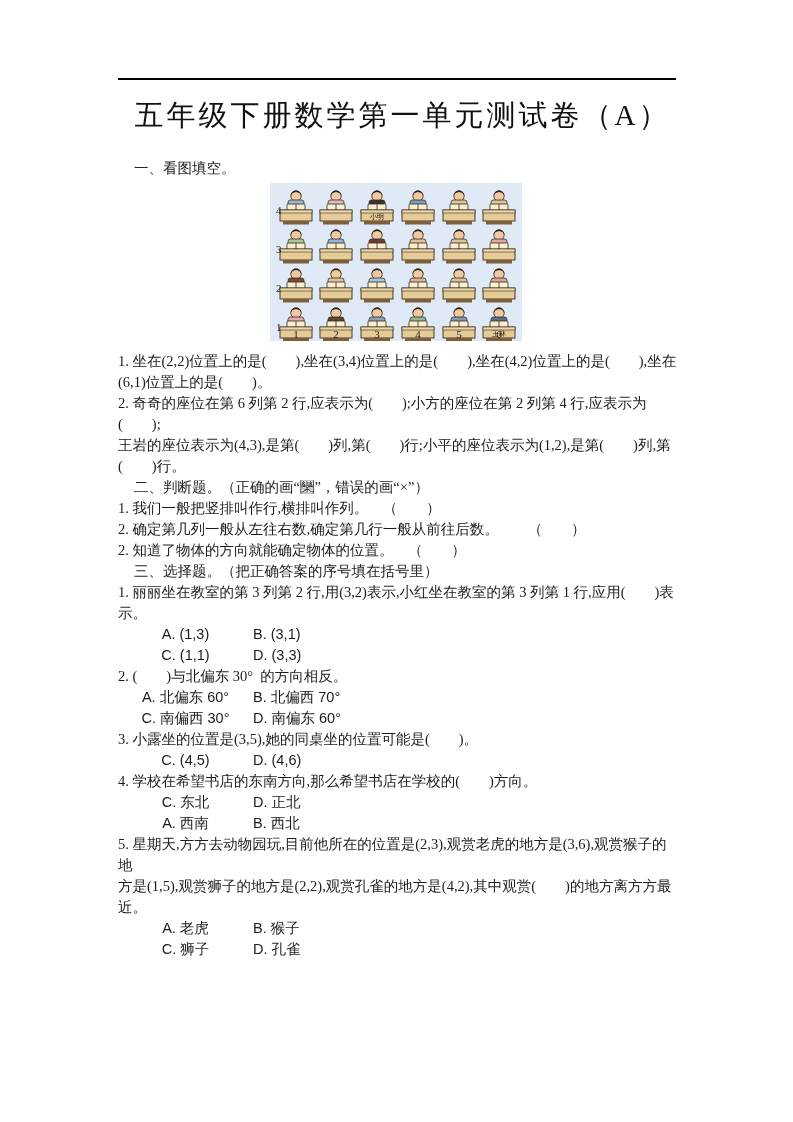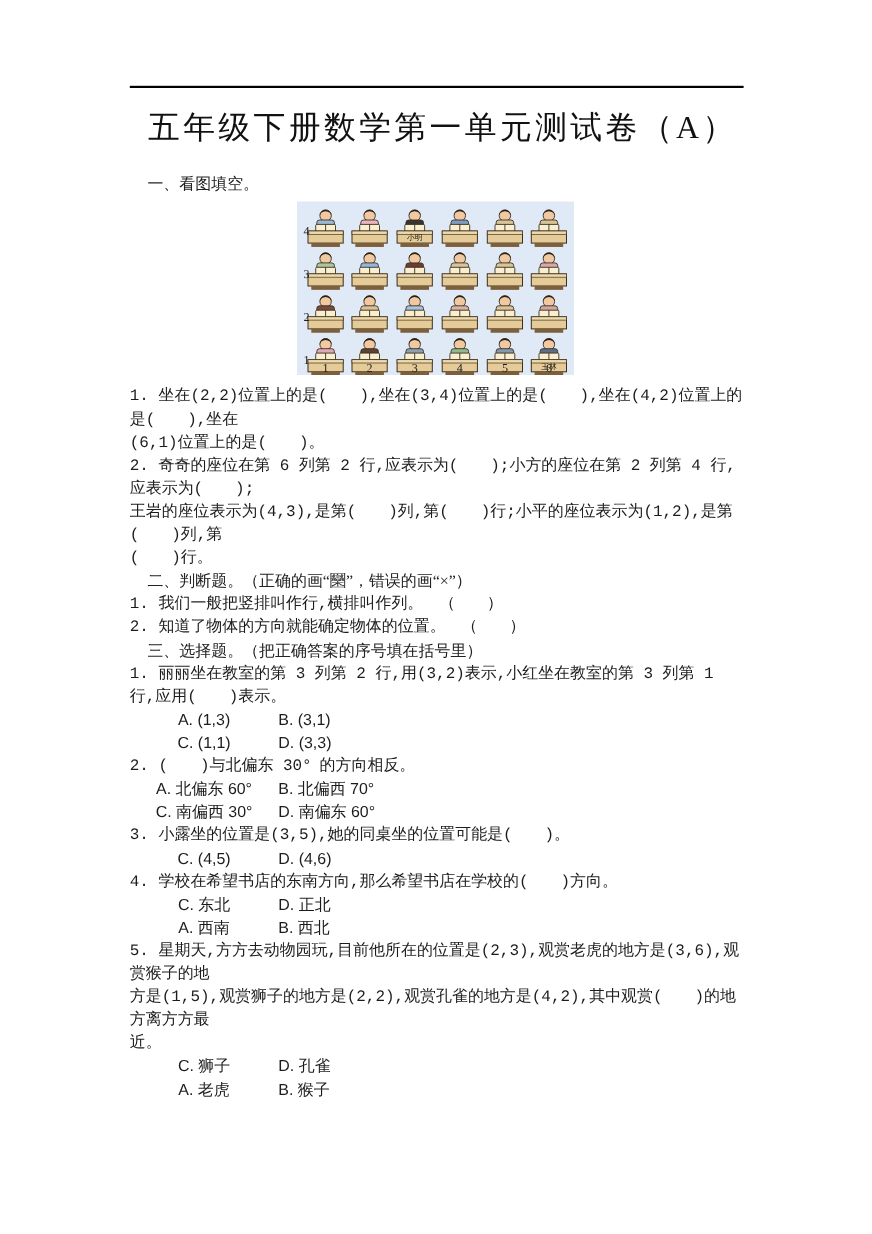--- a/index.html
+++ b/index.html
@@ -4,21 +4,21 @@
 <style>
   html,body{margin:0;padding:0;background:#ffffff;}
   .page{position:relative;width:793px;height:1122px;background:#ffffff;overflow:hidden;
         font-family:"Liberation Sans",sans-serif;color:#1a1a1a;padding-left:12px;}
   .top-rule{position:absolute;left:118px;top:78px;width:558px;height:2px;background:#000;}
   .title{position:absolute;left:0;top:96px;width:100%;text-align:center;
          font-family:"Liberation Serif",serif;font-size:29px;font-weight:400;
          letter-spacing:3px;color:#111;}
   .content{position:absolute;left:118px;top:158px;width:560px;font-size:14.5px;line-height:21px;}
   .heading-line{font-family:"Liberation Serif",serif;color:#222;margin-left:16px;}
-  .text-line{font-family:Liberation Mono, monospace;color:#1c1c1c;}
+  .text-line{font-family:Liberation Serif, serif;color:#1c1c1c;}
   .options-row{display:flex;text-align:center;}
   .option-cell{display:inline-block;font-family:"Liberation Sans",sans-serif;color:#1c1c1c;}
   .option-cell.left{width:135px;}
   .figure-wrap{margin:4px 0 10px 152px;width:252px;height:158px;}
   svg{display:block;}
 </style>
 </head>
 <body>
 
 <div class="page">
@@ -283,20 +283,21 @@
           <text x="229" y="155" font-size="11" text-anchor="middle" fill="#222222" font-family="Liberation Serif, serif">6</text>
         </svg>
       </div>
       <div class="text-line">1. 坐在(2,2)位置上的是(　　),坐在(3,4)位置上的是(　　),坐在(4,2)位置上的是(　　),坐在</div>
       <div class="text-line">(6,1)位置上的是(　　)。</div>
       <div class="text-line">2. 奇奇的座位在第 6 列第 2 行,应表示为(　　);小方的座位在第 2 列第 4 行,应表示为(　　);</div>
       <div class="text-line">王岩的座位表示为(4,3),是第(　　)列,第(　　)行;小平的座位表示为(1,2),是第(　　)列,第</div>
       <div class="text-line">(　　)行。</div>
       <div class="heading-line">二、判断题。（正确的画“圞”，错误的画“×”）</div>
       <div class="text-line">1. 我们一般把竖排叫作行,横排叫作列。　（　　）</div>
+      <div class="text-line">2. 确定第几列一般从左往右数,确定第几行一般从前往后数。　　（　　）</div>
       <div class="text-line">2. 知道了物体的方向就能确定物体的位置。　（　　）</div>
       <div class="heading-line">三、选择题。（把正确答案的序号填在括号里）</div>
       <div class="text-line">1. 丽丽坐在教室的第 3 列第 2 行,用(3,2)表示,小红坐在教室的第 3 列第 1 行,应用(　　)表示。</div>
       <div class="options-row">
         <span class="option-cell left">A. (1,3)</span>
         <span class="option-cell">B. (3,1)</span>
       </div>
       <div class="options-row">
         <span class="option-cell left">C. (1,1)</span>
         <span class="option-cell">D. (3,3)</span>
@@ -321,21 +322,21 @@
         <span class="option-cell">D. 正北</span>
       </div>
       <div class="options-row">
         <span class="option-cell left">A. 西南</span>
         <span class="option-cell">B. 西北</span>
       </div>
       <div class="text-line">5. 星期天,方方去动物园玩,目前他所在的位置是(2,3),观赏老虎的地方是(3,6),观赏猴子的地</div>
       <div class="text-line">方是(1,5),观赏狮子的地方是(2,2),观赏孔雀的地方是(4,2),其中观赏(　　)的地方离方方最</div>
       <div class="text-line">近。</div>
       <div class="options-row">
+        <span class="option-cell left">A. 老虎</span>
+        <span class="option-cell">B. 猴子</span>
+      </div>
+      <div class="options-row">
         <span class="option-cell left">C. 狮子</span>
         <span class="option-cell">D. 孔雀</span>
-      </div>
-      <div class="options-row">
-        <span class="option-cell left">A. 老虎</span>
-        <span class="option-cell">B. 猴子</span>
       </div>
     </div>
 </div>
 
 </body></html>

